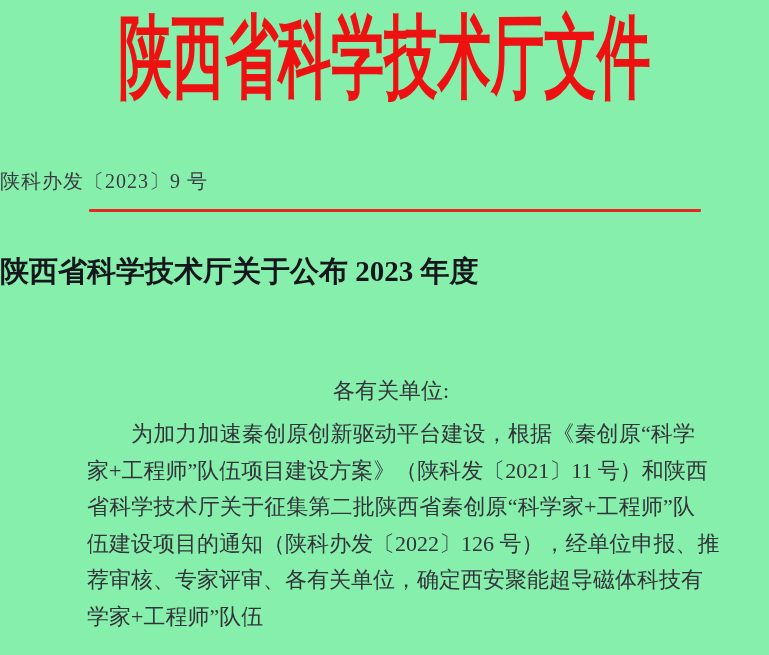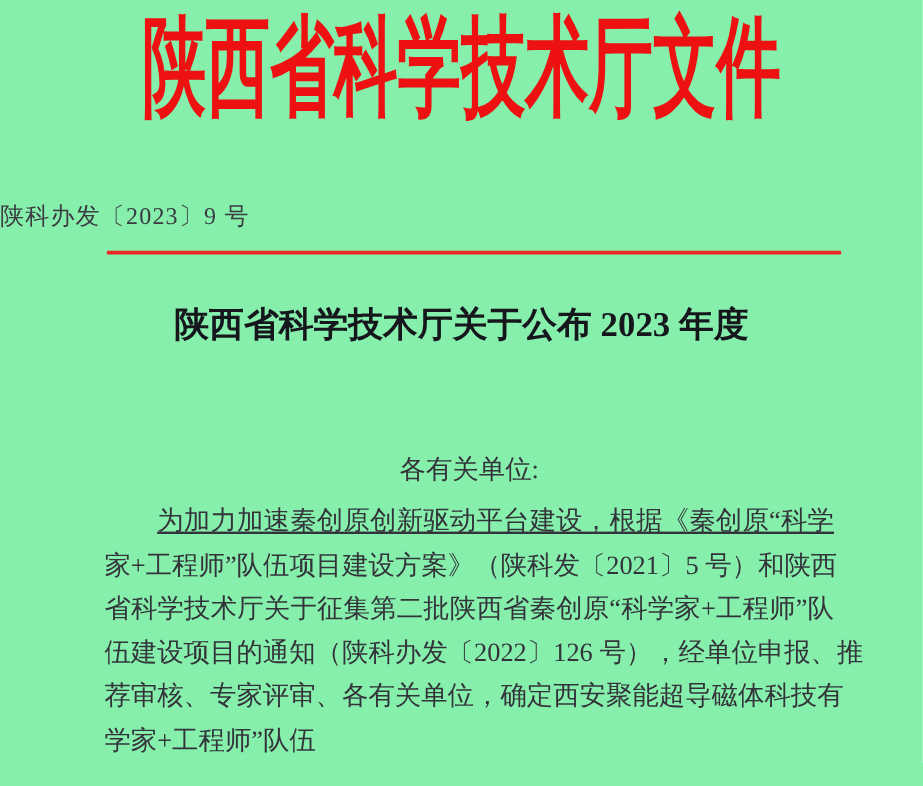--- a/index.html
+++ b/index.html
@@ -20,56 +20,56 @@
     position:absolute;top:168px;left:0;width:100%;
     text-align:left;color:#3a3a40;font-size:20px;line-height:26px;
     letter-spacing:1px;white-space:nowrap;
   }
   .red-divider{
     position:absolute;top:209px;left:89px;width:612px;height:3px;
     background:#e82622;border-radius:1px;
   }
   .notice-title{
     position:absolute;top:252px;left:0;width:100%;
-    text-align:center;color:#16161d;font-weight:700;
+    text-align:left;color:#16161d;font-weight:700;
     font-size:29px;line-height:39px;white-space:nowrap;
   }
   .body-block{
     position:absolute;top:376px;left:87px;width:608px;
     color:#33333a;font-size:22px;
   }
   .salutation{
     height:40px;line-height:30px;text-align:center;white-space:nowrap;
   }
   .body-line{
     height:36.6px;line-height:36.6px;
     text-align:justify;text-align-last:justify;
     white-space:nowrap;overflow:visible;
   }
-  .body-line.indent{text-indent:44px;text-decoration:underline;}
+  .body-line.indent{text-indent:44px;}
   .body-line.last{text-align-last:left;}
 </style>
 </head>
 <body>
 
 <div class="page">
 
   <div class="red-header">陕西省科学技术厅文件</div>
 
   <div class="doc-number">陕科办发〔2023〕9 号</div>
 
   <div class="red-divider"></div>
 
   <div class="notice-title">
     <div>陕西省科学技术厅关于公布 2023 年度</div>
   </div>
 
   <div class="body-block">
     <div class="salutation">各有关单位:</div>
     <div class="body-line indent">为加力加速秦创原创新驱动平台建设，根据《秦创原“科学</div>
-    <div class="body-line">家+工程师”队伍项目建设方案》（陕科发〔2021〕5 号）和陕西</div>
+    <div class="body-line">家+工程师”队伍项目建设方案》（陕科发〔2021〕11 号）和陕西</div>
     <div class="body-line">省科学技术厅关于征集第二批陕西省秦创原“科学家+工程师”队</div>
     <div class="body-line">伍建设项目的通知（陕科办发〔2022〕126 号），经单位申报、推</div>
     <div class="body-line">荐审核、专家评审、各有关单位，确定西安聚能超导磁体科技有</div>
     <div class="body-line last">学家+工程师”队伍</div>
   </div>
 
 </div>
 
 </body></html>

